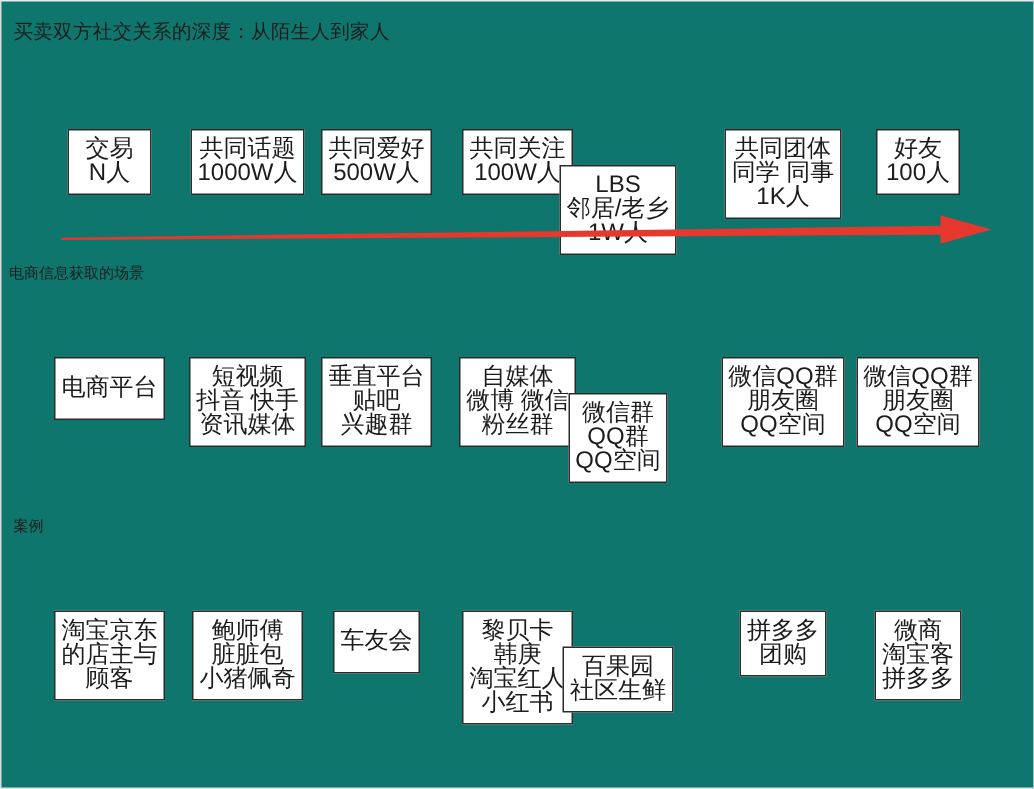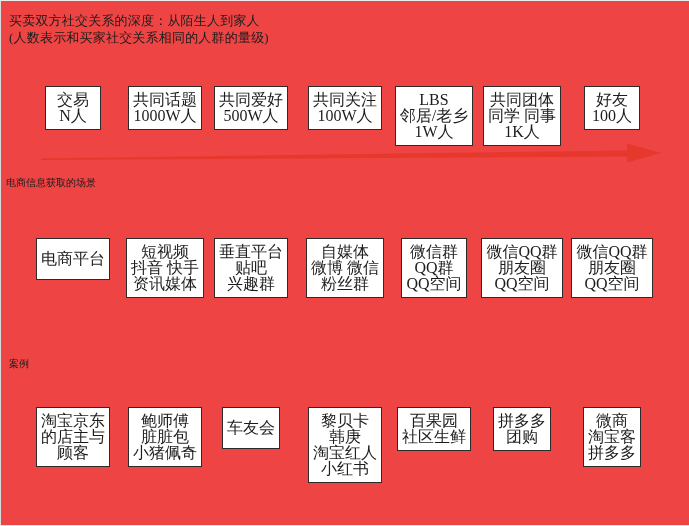--- a/index.html
+++ b/index.html
@@ -1,50 +1,50 @@
 <!DOCTYPE html>
 <html><head>
 <meta charset="utf-8">
 <style>
   html,body { margin:0; padding:0; background:#fff; }
   .page {
     position:relative;
     width:689px; height:526px;
-    background:#ef4444;
+    background:#0f766e;
     box-sizing:border-box;
     border-left:1px solid #dcdcdc;
     border-top:1px solid #ececec;
     border-bottom:1px solid #e4e4e4;
     overflow:hidden;
-    font-family:Liberation Serif, serif;
+    font-family:Liberation Sans, sans-serif;
     color:#1c1c1c;
   }
   .title {
     position:absolute; left:8px; top:11px;
     font-size:13px; line-height:17px;
     letter-spacing:0.2px;
   }
   .section-label {
     position:absolute;
     font-size:10px; line-height:15px;
   }
   .label-scene { left:5px; top:174px; }
-  .label-case  { left:8px; top:343px;margin-top:12px; }
+  .label-case  { left:8px; top:343px; }
 
   .row { position:absolute; left:0; width:689px; height:1px; }
   .row-1 { top:85px; }
   .row-2 { top:237px; }
   .row-3 { top:406px; }
 
   .cell { position:absolute; top:0; width:92px; display:flex; justify-content:center; align-items:flex-start; }
   .cell:nth-child(1){ left:26px; }
   .cell:nth-child(2){ left:118px;justify-content:center; }
   .cell:nth-child(3){ left:204px; }
   .cell:nth-child(4){ left:298px; }
-  .cell:nth-child(5){ left:387px; }
+  .cell:nth-child(5){ left:365px;margin-top:24px; }
   .cell:nth-child(6){ left:475px; }
   .cell:nth-child(7){ left:565px;align-items:flex-end; }
 
   .box {
     box-sizing:border-box;
     border:1px solid #2b2b2b;
     background:#ffffff;
     min-width:56px; max-width:84px;
     min-height:42px;
     padding:5px 4px;
@@ -56,21 +56,20 @@
 
   .arrow-svg { position:absolute; left:0; top:135px; width:689px; height:44px; }
 </style>
 </head>
 <body>
 
 <div class="page">
 
   <div class="title">
     <div>买卖双方社交关系的深度：从陌生人到家人</div>
-    <div>(人数表示和买家社交关系相同的人群的量级)</div>
   </div>
 
   <div class="row row-1">
       <div class="cell">
         <div class="box">
           <div class="line">交易</div>
           <div class="line">N人</div>
         </div>
       </div>
       <div class="cell">

